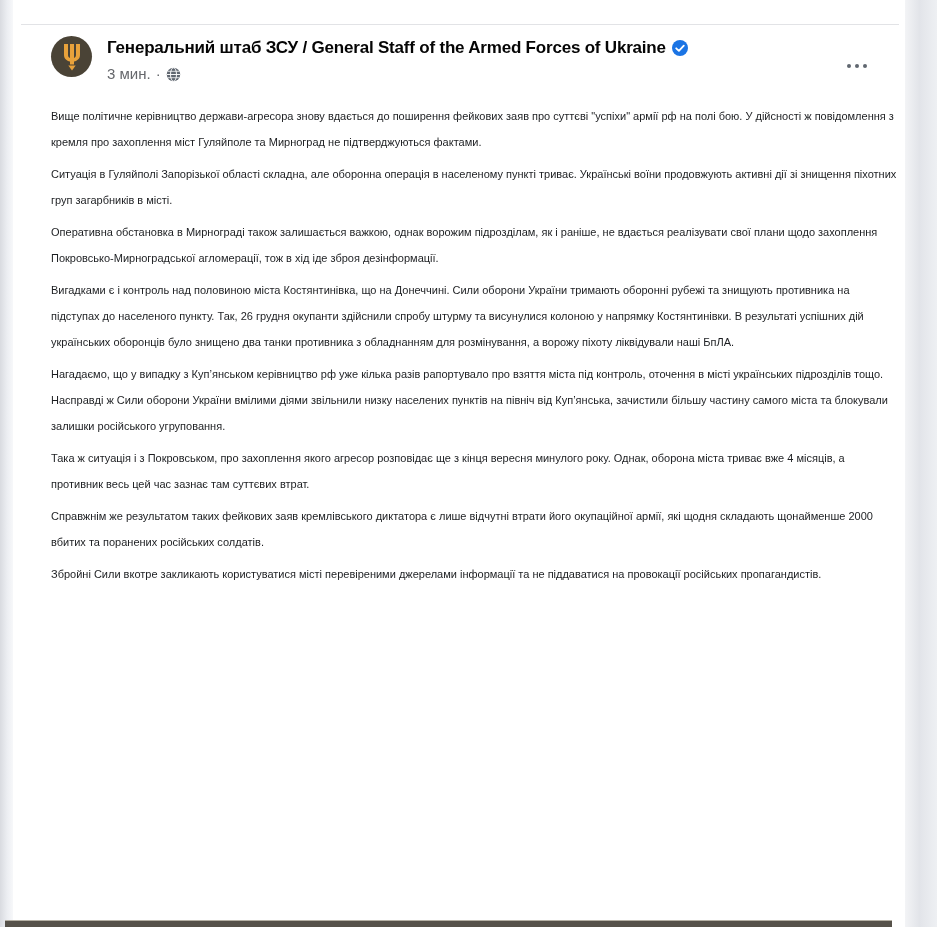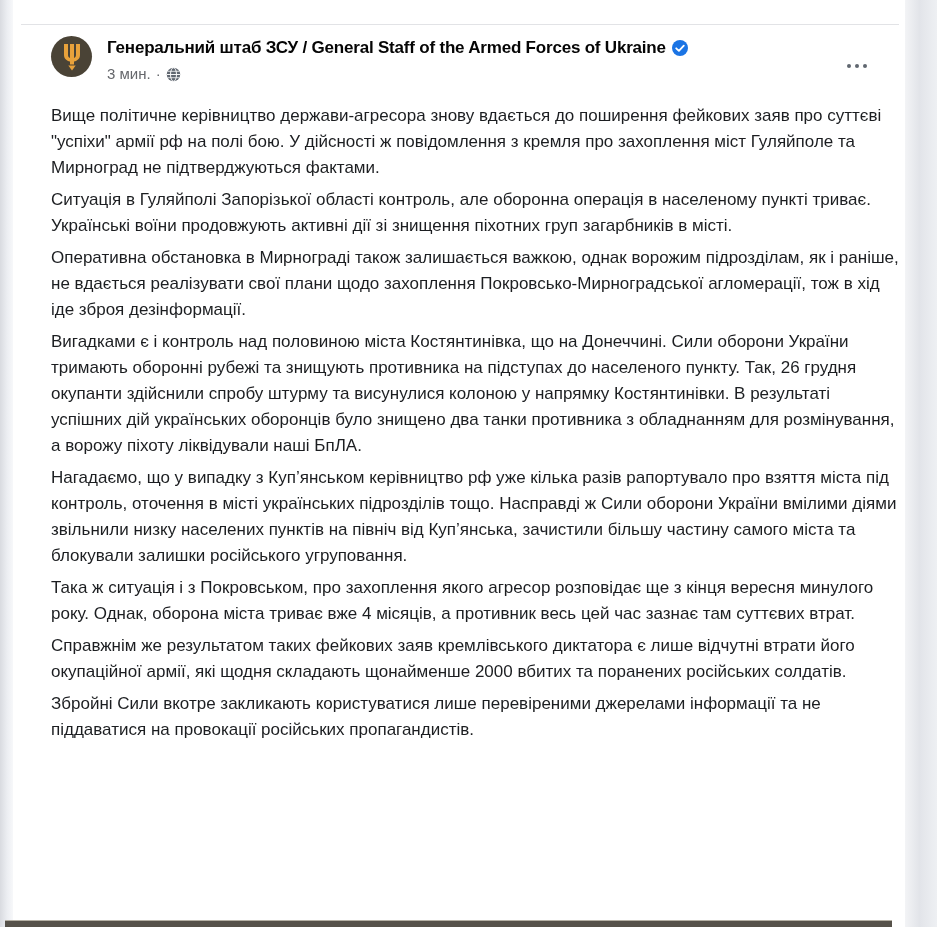--- a/index.html
+++ b/index.html
@@ -27,21 +27,21 @@
   .meta-row{position:absolute;left:56px;top:29px;display:flex;align-items:center;gap:5px;
     font-size:15px;color:#65676b;}
   .meta-row .sep{color:#65676b;}
   .globe{display:inline-block;width:15px;height:15px;margin-top:1px;}
   .more-btn{position:absolute;right:-4px;top:20px;display:flex;gap:4px;align-items:center;
     padding:8px;cursor:pointer;border-radius:50%;}
   .more-btn .dot{width:4px;height:4px;border-radius:50%;background:#606770;}
 
   
   .post-body{position:absolute;left:38px;top:83px;width:848px;
-    font-size:17px;line-height:26px;color:#1c1e21;}
+    font-size:11px;line-height:26px;color:#1c1e21;}
   .post-body p{margin:0 0 6px 0;}
   .post-body p:last-child{margin-bottom:0;}
 
   
   .flag{display:inline-block;width:20px;height:14px;margin-left:3px;vertical-align:-1px;
     transform:skewY(-4deg);border-radius:2px;overflow:hidden;box-shadow:inset 0 0 0 0.5px rgba(0,0,0,.15);}
   .flag .t{display:block;width:100%;height:50%;background:#4b6fc7;}
   .flag .b{display:block;width:100%;height:50%;background:#ffd84d;}
 </style>
 </head>
@@ -89,26 +89,26 @@
 
       <div class="more-btn">
         <span class="dot"></span>
         <span class="dot"></span>
         <span class="dot"></span>
       </div>
     </div>
 
     <div class="post-body">
       <p>Вище політичне керівництво держави-агресора знову вдається до поширення фейкових заяв про суттєві "успіхи" армії рф на полі бою. У дійсності ж повідомлення з кремля про захоплення міст Гуляйполе та Мирноград не підтверджуються фактами.</p>
-      <p>Ситуація в Гуляйполі Запорізької області контроль, але оборонна операція в населеному пункті триває. Українські воїни продовжують активні дії зі знищення піхотних груп загарбників в місті.</p>
+      <p>Ситуація в Гуляйполі Запорізької області складна, але оборонна операція в населеному пункті триває. Українські воїни продовжують активні дії зі знищення піхотних груп загарбників в місті.</p>
       <p>Оперативна обстановка в Мирнограді також залишається важкою, однак ворожим підрозділам, як і раніше, не вдається реалізувати свої плани щодо захоплення Покровсько-Мирноградської агломерації, тож в хід іде зброя дезінформації.</p>
       <p>Вигадками є і контроль над половиною міста Костянтинівка, що на Донеччині.  Сили оборони України тримають оборонні рубежі та знищують противника на підступах до населеного пункту. Так, 26 грудня окупанти здійснили спробу штурму та висунулися колоною у напрямку Костянтинівки. В результаті успішних дій українських оборонців було знищено два танки противника з обладнанням для розмінування, а ворожу піхоту ліквідували наші БпЛА.</p>
       <p>Нагадаємо, що у випадку з Куп’янськом керівництво рф уже кілька разів рапортувало про взяття міста під контроль, оточення в місті українських підрозділів тощо. Насправді ж Сили оборони України вмілими діями звільнили низку населених пунктів на північ від Куп’янська, зачистили більшу частину самого міста та блокували залишки російського угруповання.</p>
       <p>Така ж ситуація і з Покровськом, про захоплення якого агресор розповідає ще з кінця вересня минулого року. Однак, оборона міста триває вже 4 місяців, а противник весь цей час зазнає там суттєвих втрат.</p>
       <p>Справжнім же результатом таких фейкових заяв кремлівського диктатора є лише відчутні втрати його окупаційної армії, які щодня складають щонайменше 2000 вбитих та поранених російських солдатів.</p>
-      <p>Збройні Сили вкотре закликають користуватися лише перевіреними джерелами інформації та не піддаватися на провокації російських пропагандистів.</p>
+      <p>Збройні Сили вкотре закликають користуватися місті перевіреними джерелами інформації та не піддаватися на провокації російських пропагандистів.</p>
     </div>
   </div>
 
   <div class="gutter-left"></div>
   <div class="gutter-right"></div>
   <div class="bottom-bar"></div>
 </div>
 
 </body></html>

